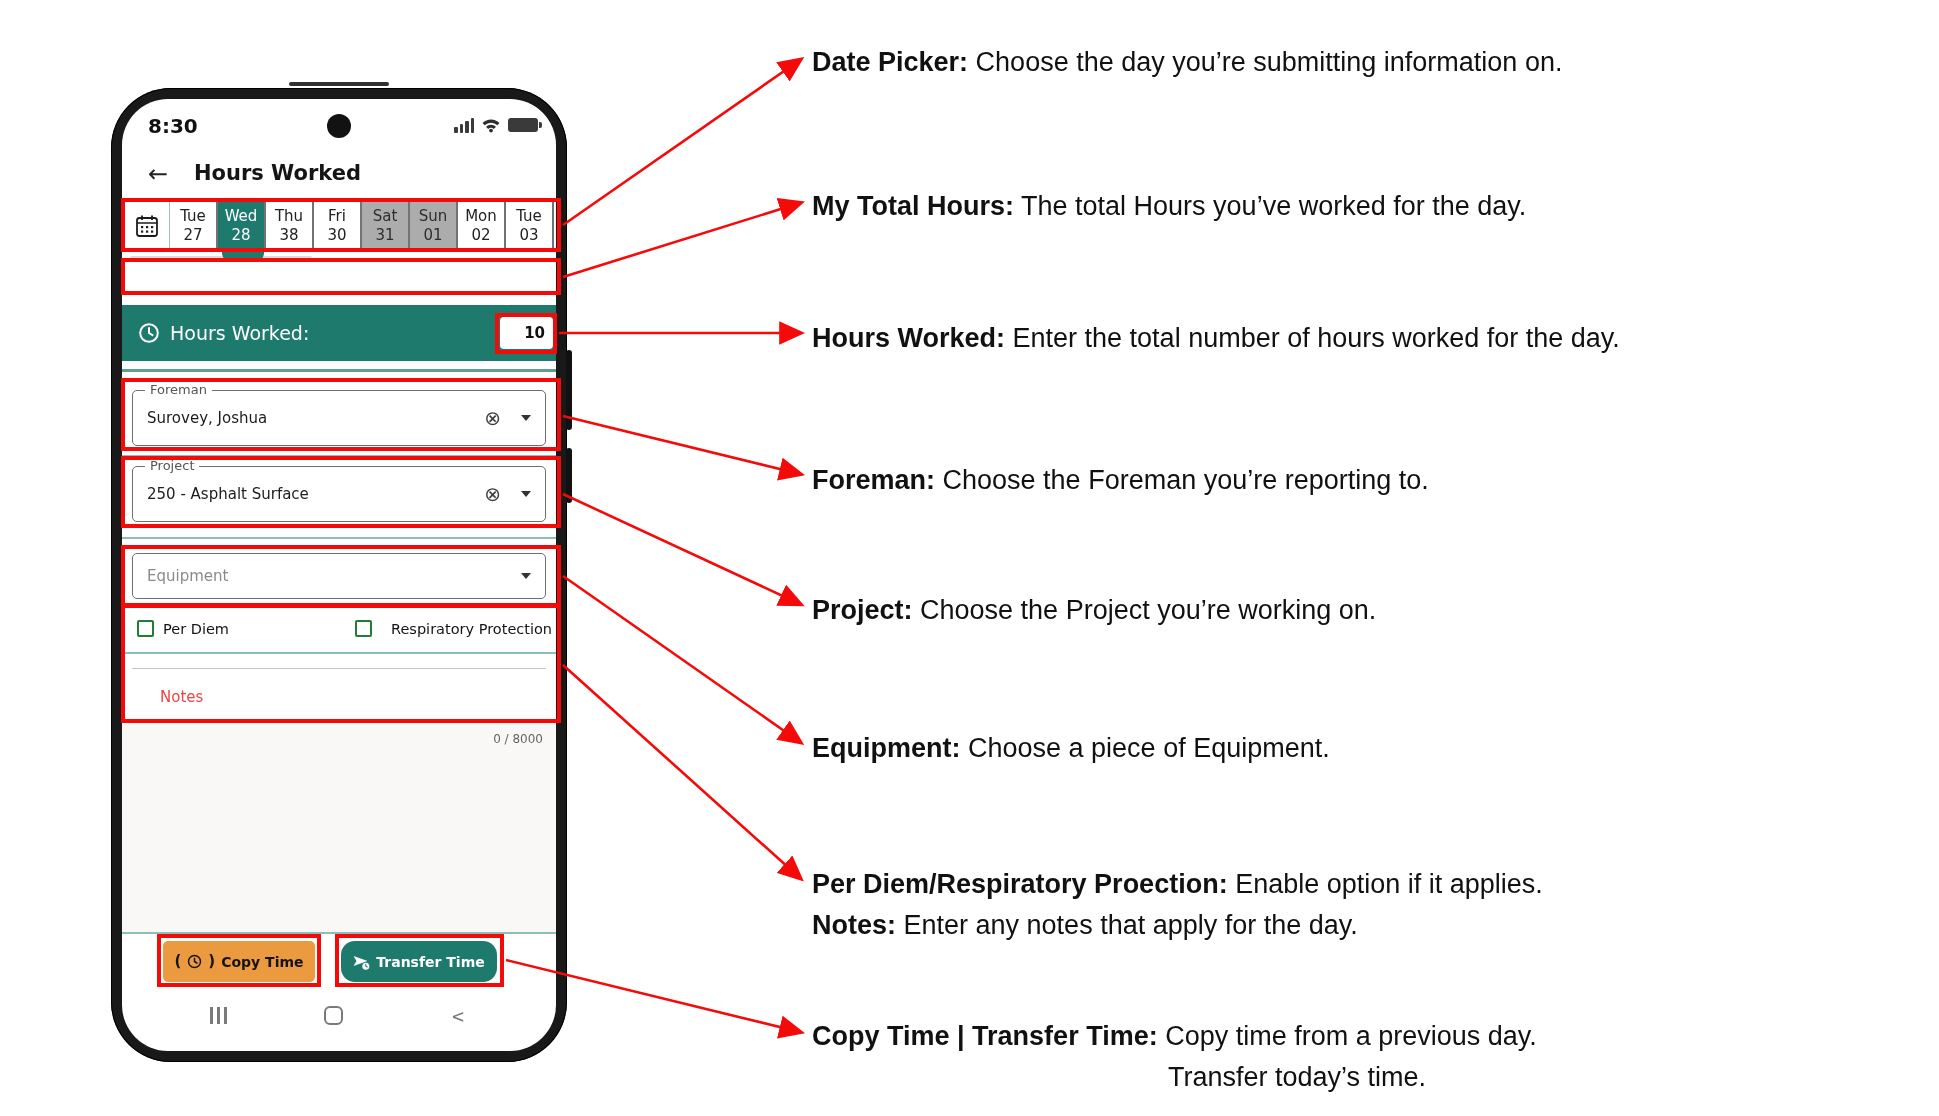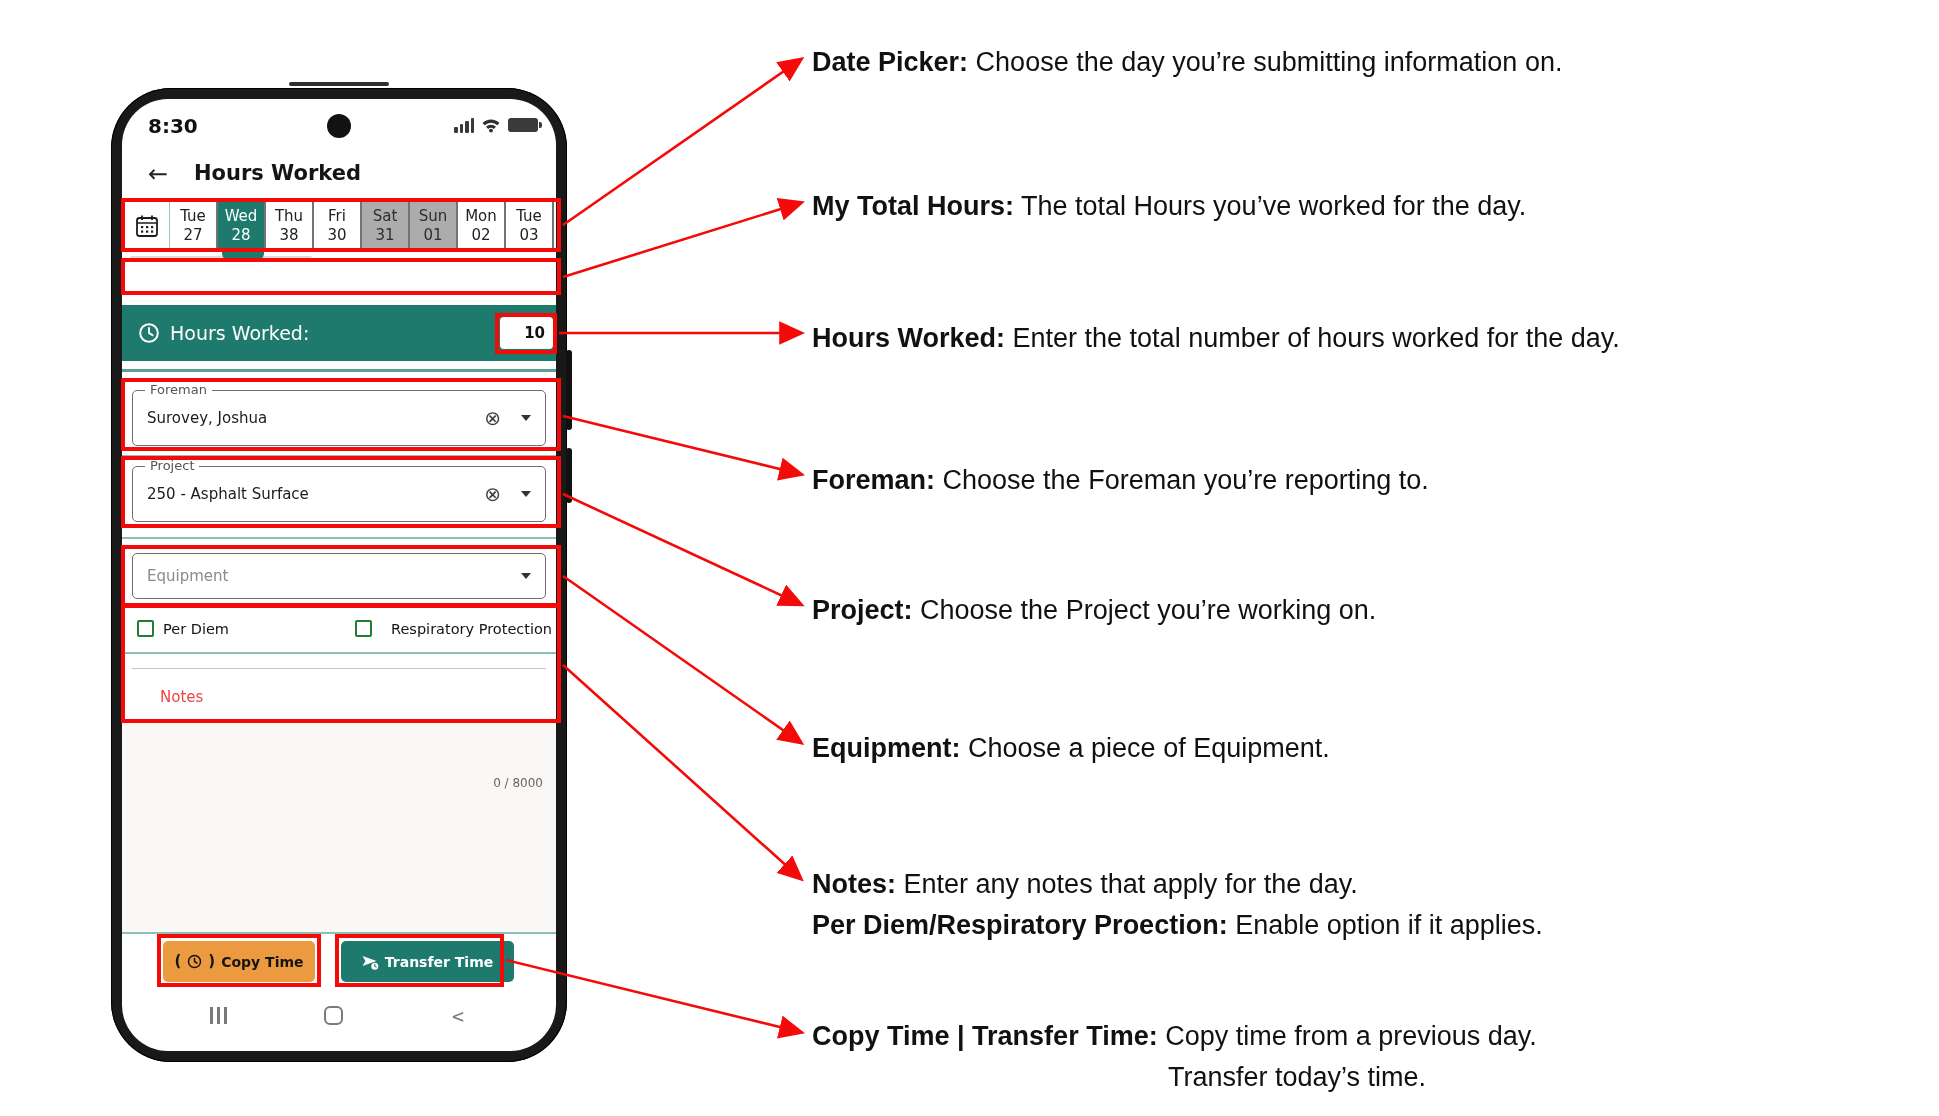--- a/index.html
+++ b/index.html
@@ -66,28 +66,28 @@
   .divider{position:absolute;left:0;width:100%;height:2px;background:#8BBFB8;}
 
   
   .cbrow{position:absolute;left:0;top:513px;width:100%;height:36px;}
   .cb{position:absolute;top:8px;width:17px;height:17px;border:2px solid #1e7e34;border-radius:2px;background:#fff;box-sizing:border-box;}
   .cblabel{position:absolute;top:9px;font-size:14.5px;color:#141414;white-space:nowrap;}
 
   
   .notesbox{position:absolute;left:10px;top:569px;width:414px;height:52px;border-top:1px solid #c4c4c4;background:#fff;}
   .notesph{position:absolute;left:28px;top:19px;font-size:15px;color:#ef4444;}
-  .counter{position:absolute;right:13px;top:633px;font-size:12px;color:#666;margin-top:44px;}
+  .counter{position:absolute;right:13px;top:633px;font-size:12px;color:#666;}
   .lowbg{position:absolute;left:0;top:622px;width:100%;height:211px;background:#FAF8F6;}
   .btnline{position:absolute;left:0;top:833px;width:100%;height:2px;background:#8BBFB8;}
 
   
   .actbtn{position:absolute;top:842px;height:41px;border-radius:5px;display:flex;align-items:center;justify-content:center;gap:6px;font-size:14px;font-weight:600;}
   .copybtn{left:41px;width:152px;background:#EC9A3F;color:#141414;}
-  .transferbtn{left:219px;width:173px;background:#1F7A6E;color:#fff;}
+  .transferbtn{left:219px;width:156px;background:#1F7A6E;color:#fff;border-radius:14px;}
   .paren{font-size:15px;font-weight:bold;position:relative;top:-1px;}
 
   
   .navbar{position:absolute;left:0;top:900px;width:100%;height:34px;}
   .recents{position:absolute;left:88px;top:8px;display:flex;gap:4.5px;}
   .recents div{width:2.6px;height:17px;background:#7a7a7a;}
   .homebtn{position:absolute;left:202px;top:7px;width:19px;height:19px;border:2.2px solid #7a7a7a;border-radius:6px;box-sizing:border-box;}
   .navback{position:absolute;left:330px;top:5px;font-size:20px;color:#7a7a7a;font-family:"DejaVu Sans Mono",monospace;}
 
   
@@ -303,19 +303,19 @@
 <div class="ann" style="top:460px;">
   <div><b>Foreman:</b><span> Choose the Foreman you’re reporting to.</span></div>
 </div>
 <div class="ann" style="top:590px;">
   <div><b>Project:</b><span> Choose the Project you’re working on.</span></div>
 </div>
 <div class="ann" style="top:728px;">
   <div><b>Equipment:</b><span> Choose a piece of Equipment.</span></div>
 </div>
 <div class="ann" style="top:864px;">
+  <div><b>Per Diem/Respiratory Proection:</b><span> Enable option if it applies.</span></div>
   <div><b>Notes:</b><span> Enter any notes that apply for the day.</span></div>
-  <div><b>Per Diem/Respiratory Proection:</b><span> Enable option if it applies.</span></div>
 </div>
 <div class="ann" style="top:1016px;">
   <div><b>Copy Time | Transfer Time:</b><span> Copy time from a previous day.</span></div>
   <div class="indent8"><span>Transfer today’s time.</span></div>
 </div>
 
 </body></html>

